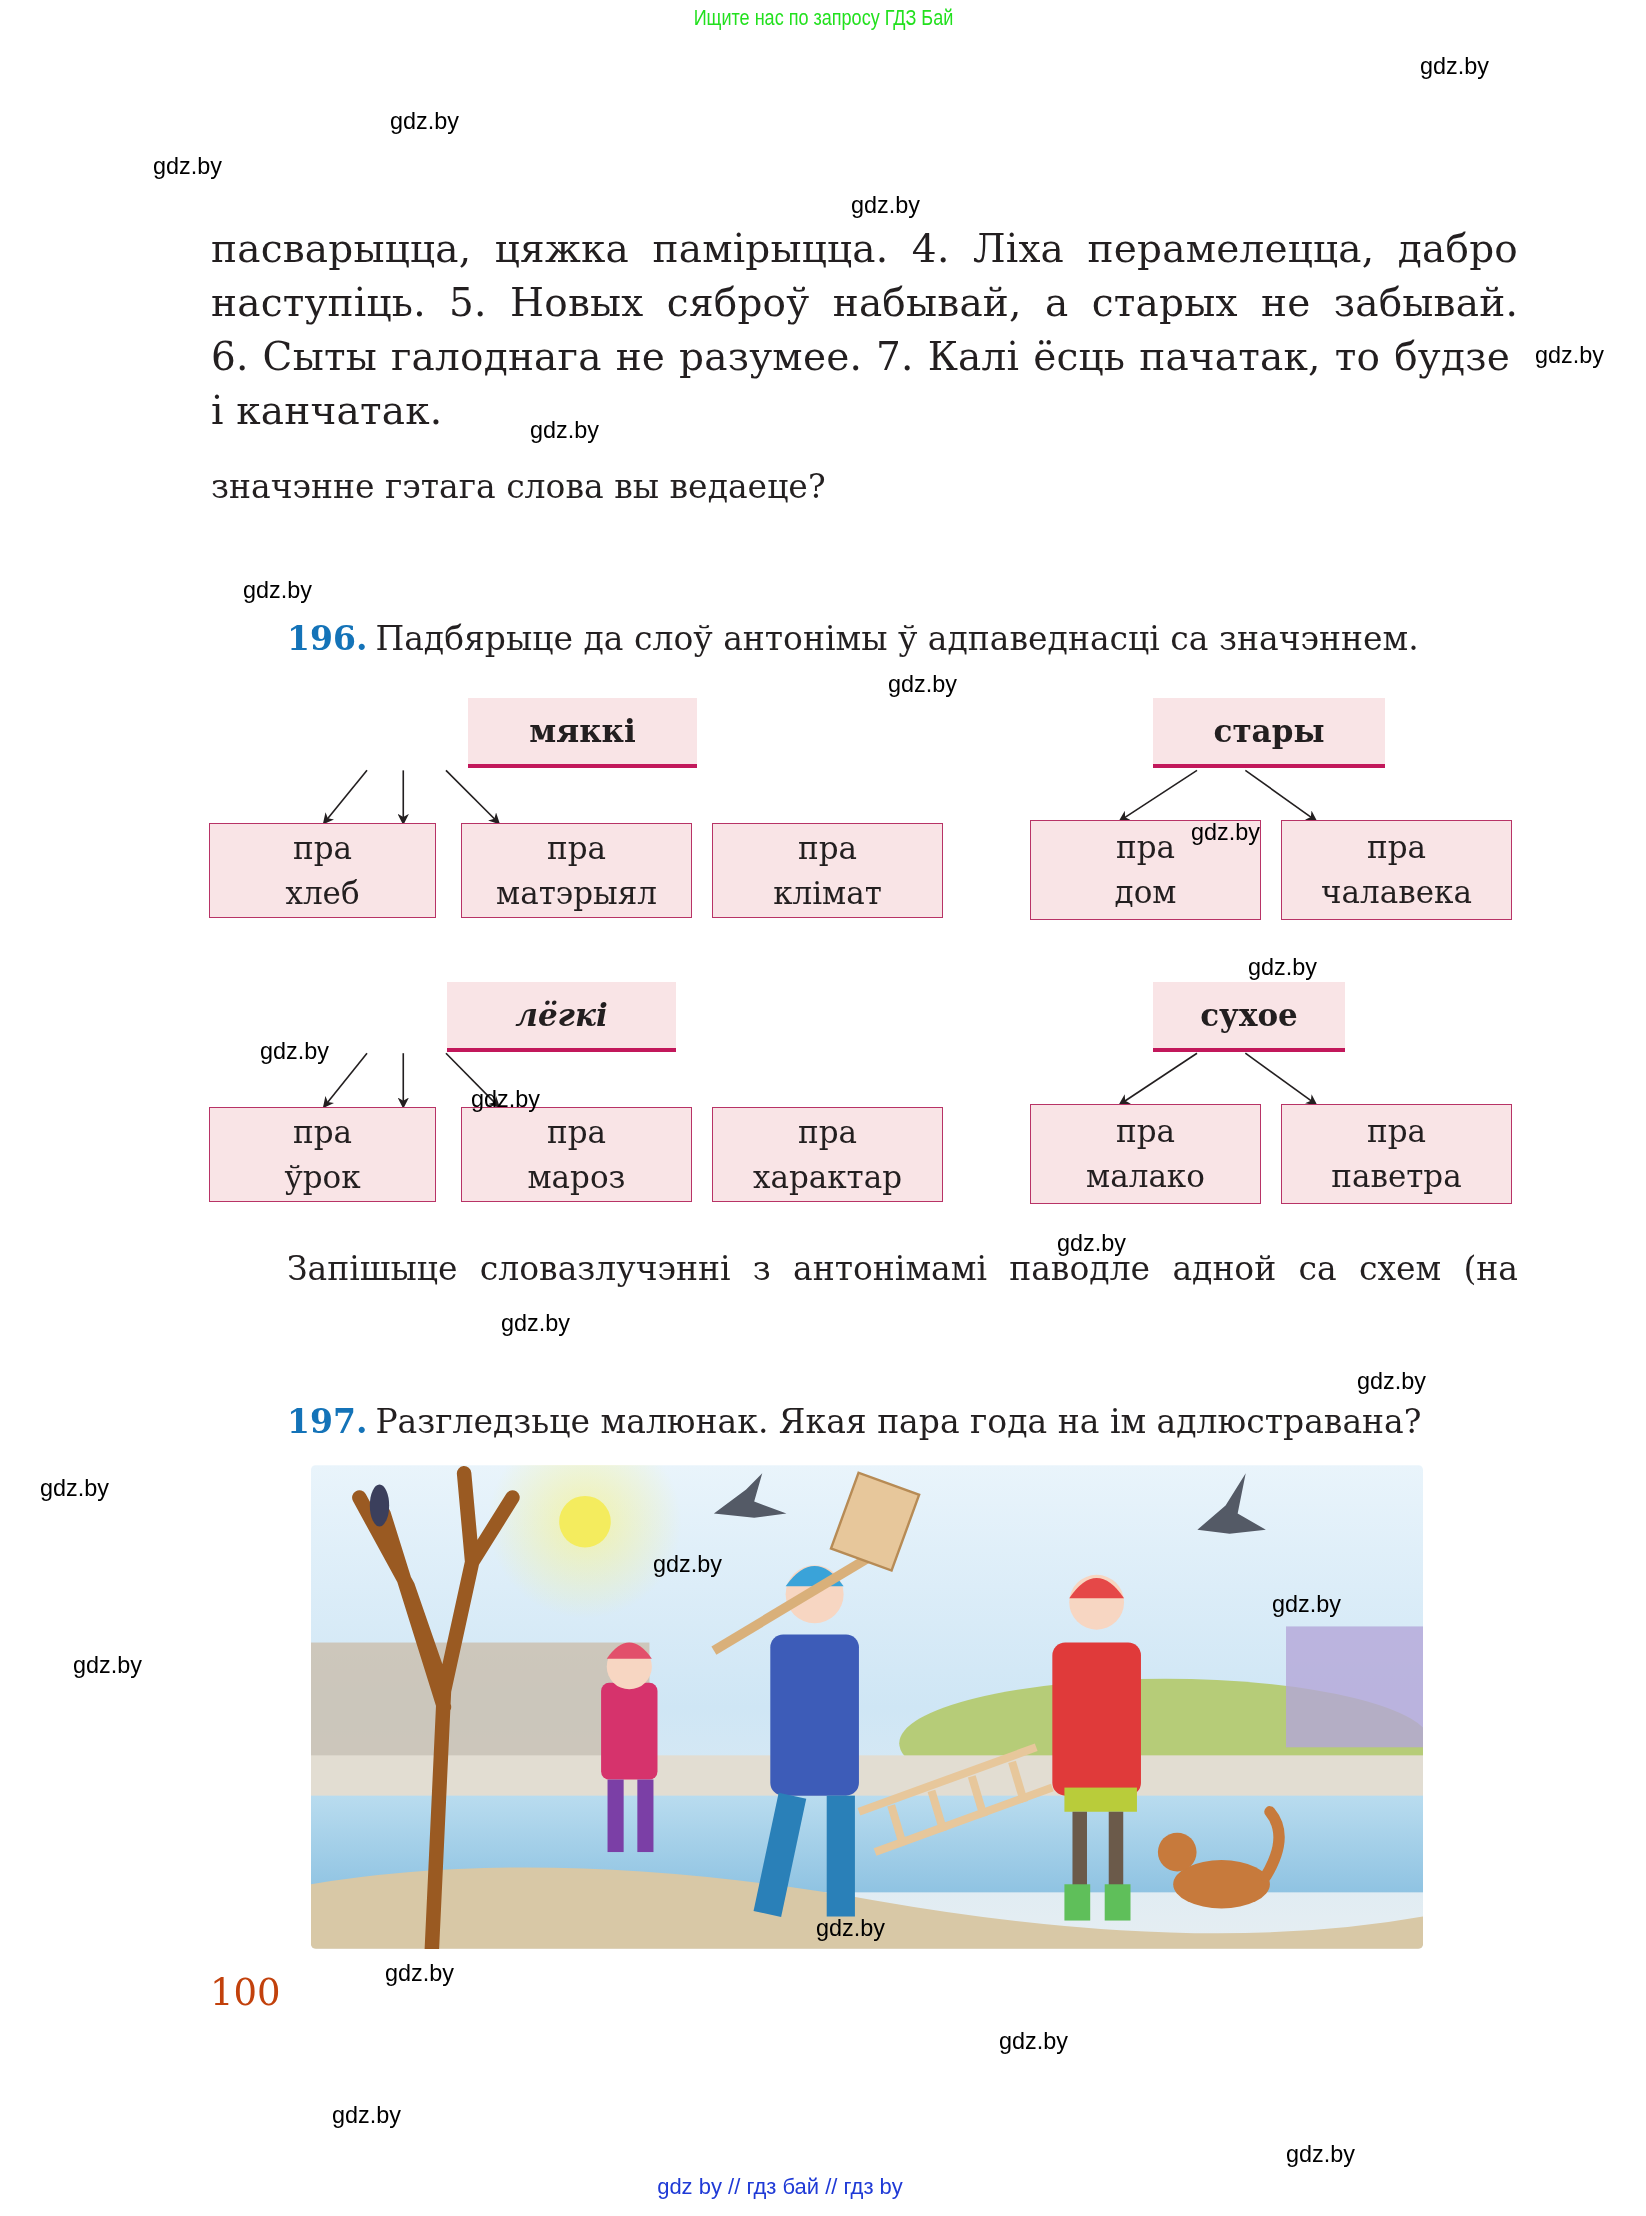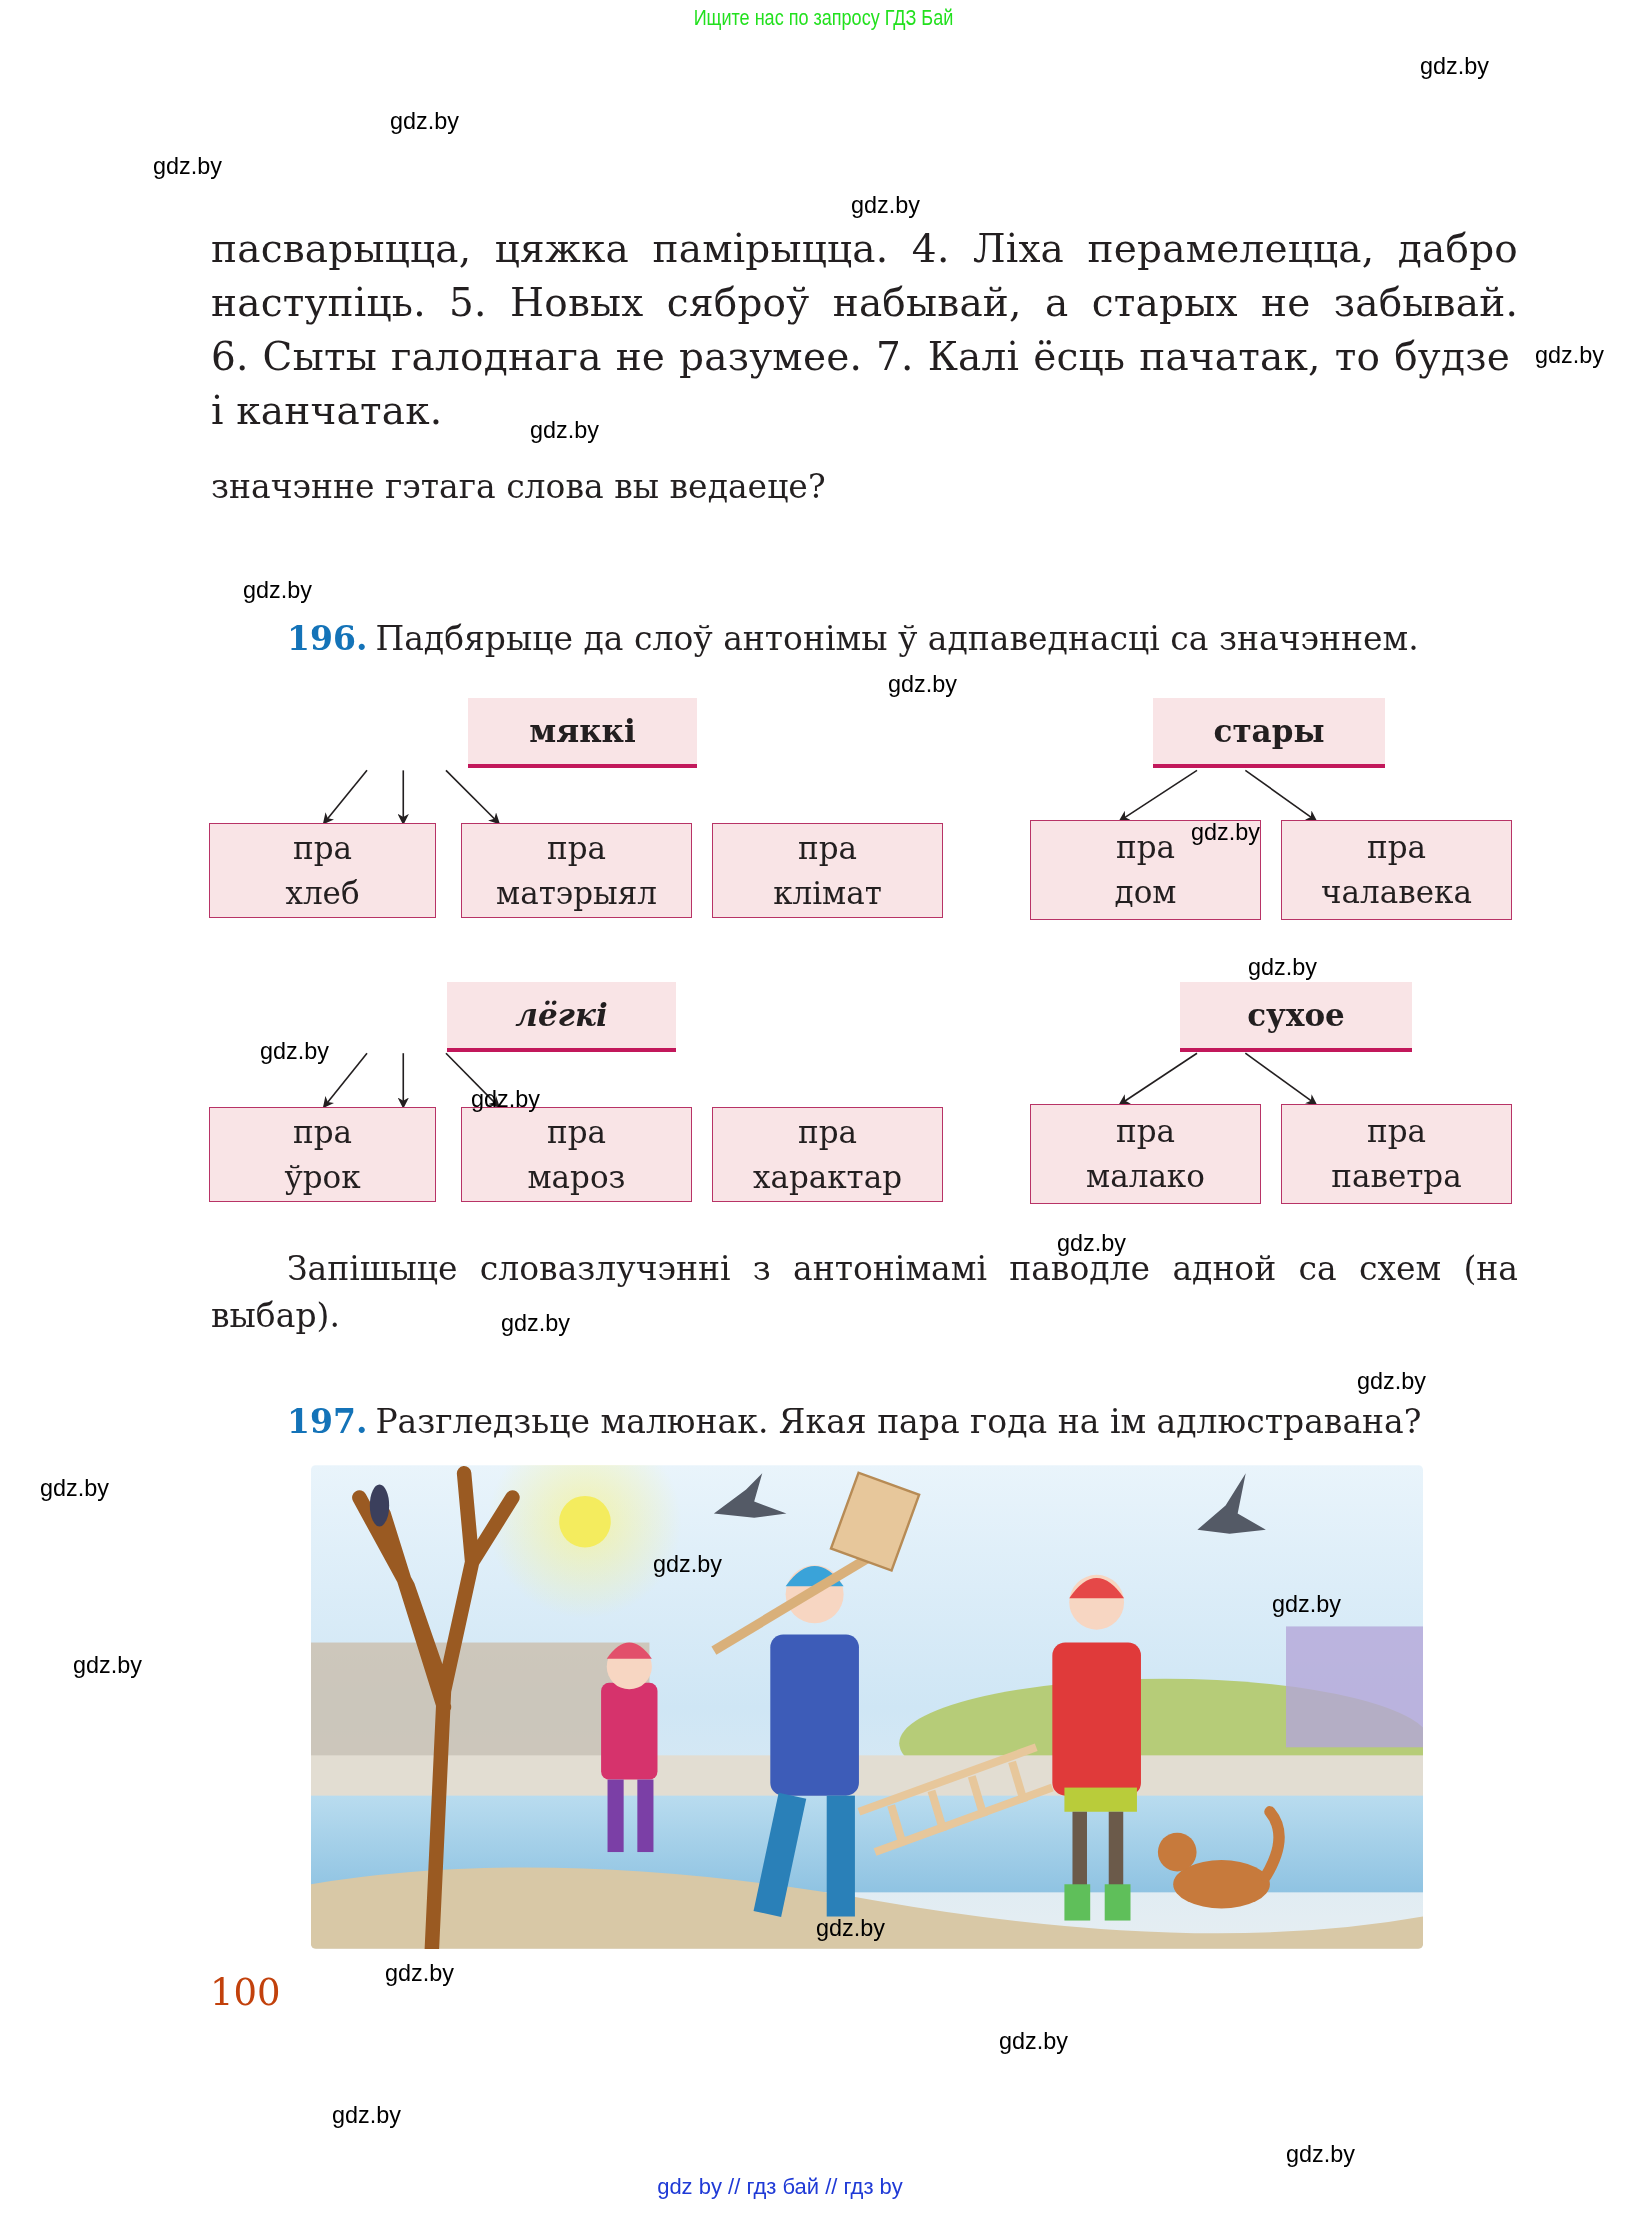--- a/index.html
+++ b/index.html
@@ -133,33 +133,32 @@
 </div>
 <div class="leaf-box" style="left:461px; top:1107px; width:231px;">
   <span>пра</span>
   <span>мароз</span>
 </div>
 <div class="leaf-box" style="left:712px; top:1107px; width:231px;">
   <span>пра</span>
   <span>характар</span>
 </div>
 
-<div class="hdr-box" style="left:1180px; top:982px; width:232px;">сухое</div>
+<div class="hdr-box" style="left:1153px; top:982px; width:192px;">сухое</div>
 <div class="leaf-box" style="left:1030px; top:1104px; width:231px; height:100px;">
   <span>пра</span>
   <span>малако</span>
 </div>
 <div class="leaf-box" style="left:1281px; top:1104px; width:231px; height:100px;">
   <span>пра</span>
   <span>паветра</span>
 </div>
 
 <div class="para" style="top: 1245px;">
   <span class="line indent just">Запішыце словазлучэнні з антонімамі паводле адной са схем (на</span>
-  <span class="line">выбар).</span>
 </div>
 
 <div class="task" style="top: 1398px;">
   <span class="num">197.</span><span>Разгледзьце малюнак. Якая пара года на ім адлюстравана?</span>
 </div>
 
 <div class="illustration">
   <svg width="1112" height="484" viewBox="0 0 1380 600">
     <defs>
       <linearGradient id="sky" x1="0" y1="0" x2="0" y2="1">

